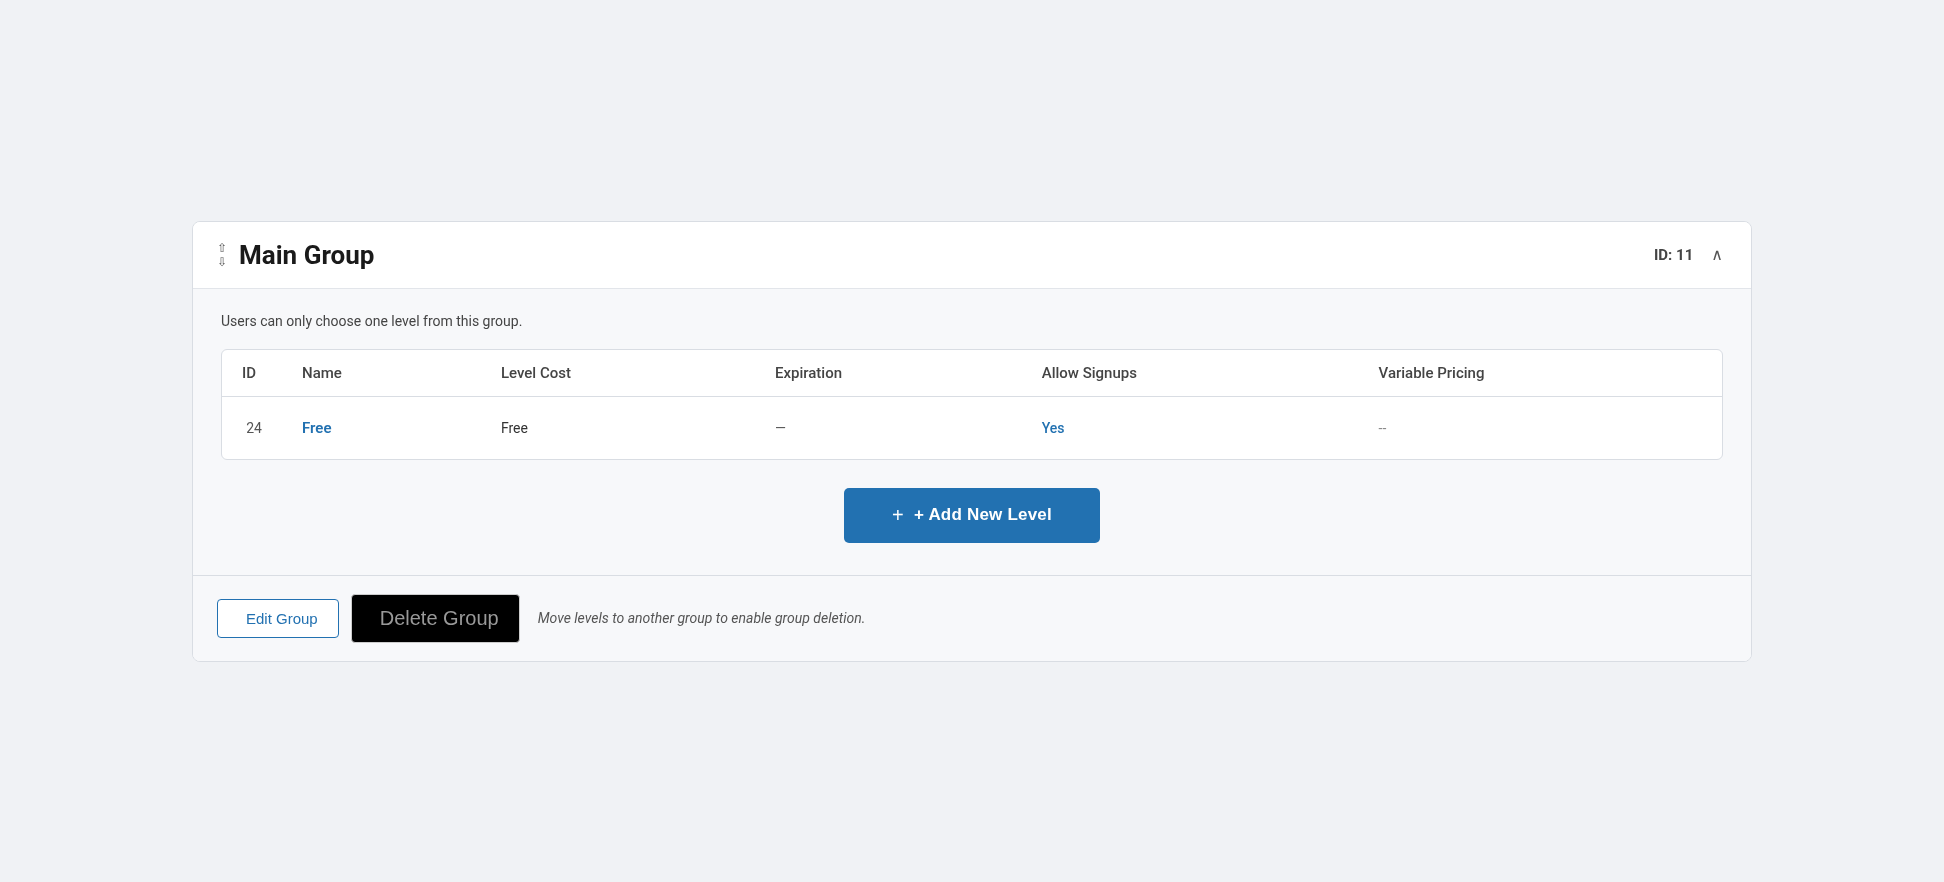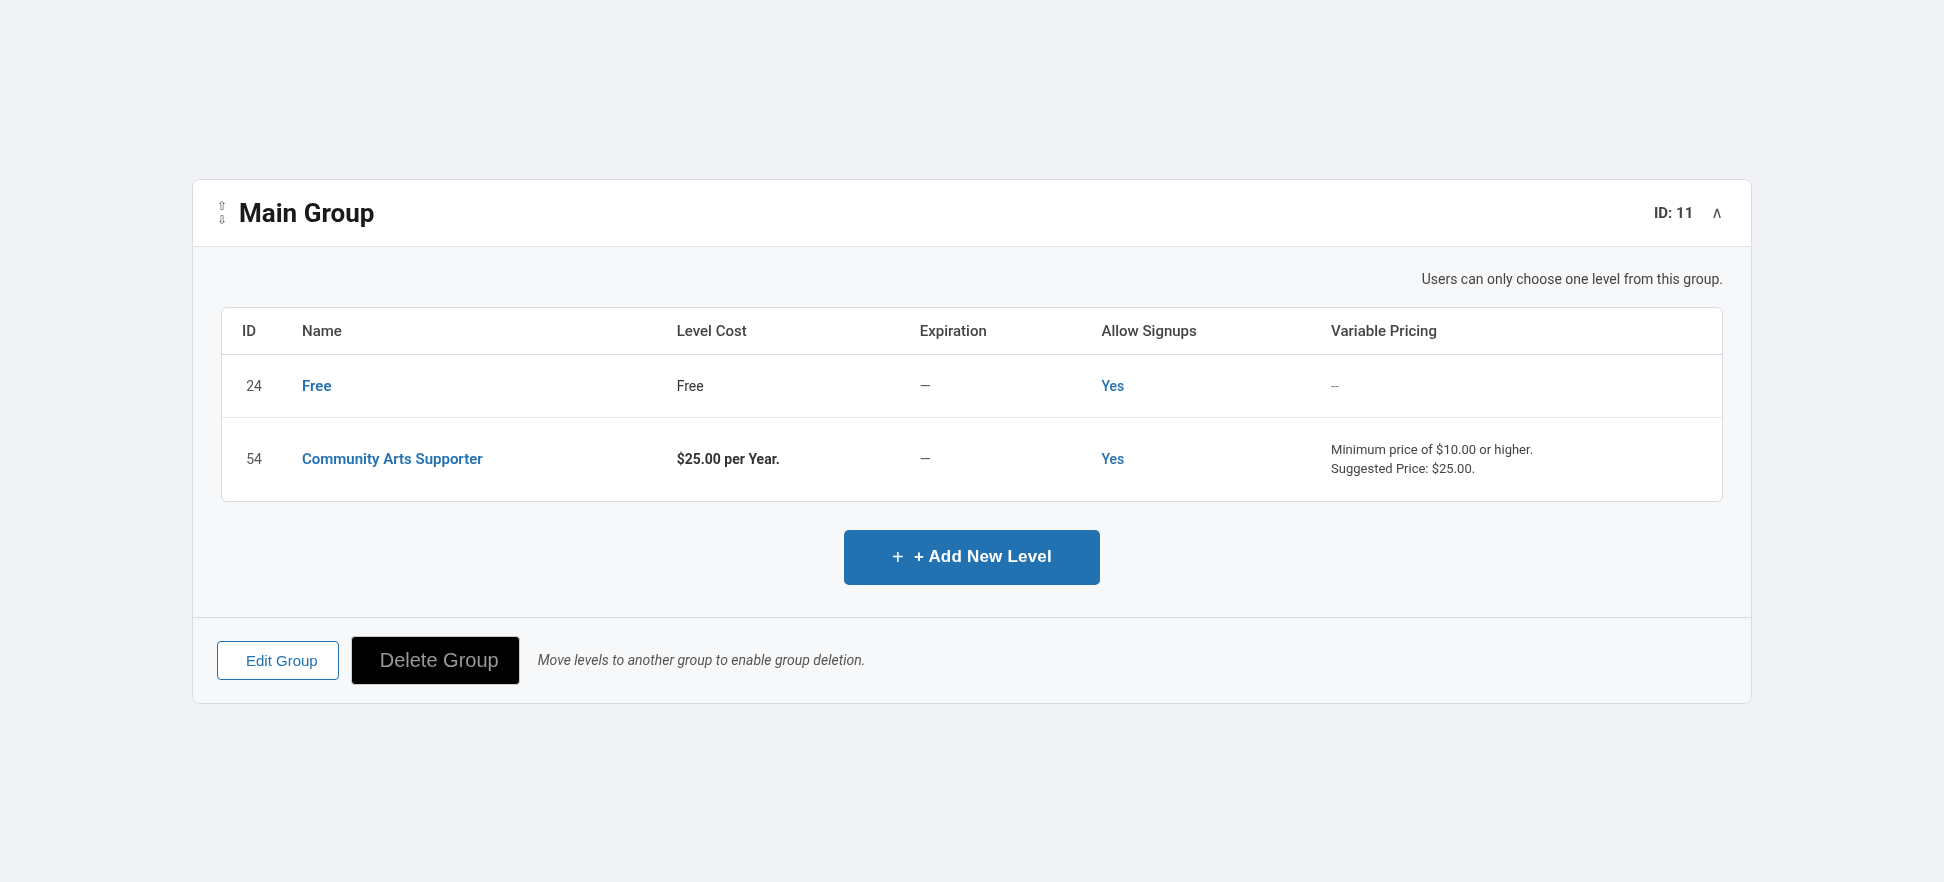--- a/index.html
+++ b/index.html
@@ -69,21 +69,20 @@
       padding: 4px;
     }
     .card-body {
       padding: 24px 28px;
       background: #f7f8fa;
     }
     .info-text {
       font-size: 14px;
       color: #444;
       margin-bottom: 20px;
-      text-align: right;
     }
     .table-wrapper {
       border: 1px solid #d9dde3;
       border-radius: 6px;
       background: #ffffff;
       overflow: hidden;
       margin-bottom: 28px;
     }
     table {
       width: 100%;
@@ -242,36 +241,20 @@
               <a class="level-link">Free</a>
             </td>
             <td>Free</td>
             <td class="dash-text">—</td>
             <td>
               <a class="yes-link">Yes</a>
             </td>
             <td class="no-val">--</td>
           </tr>
 
-          <tr>
-            <td class="td-id">54</td>
-            <td>
-              <a class="level-link">Community Arts Supporter</a>
-            </td>
-            <td><strong>$25.00 per Year.</strong></td>
-            <td class="dash-text">—</td>
-            <td>
-              <a class="yes-link">Yes</a>
-            </td>
-            <td>
-              <div class="variable-pricing-text">
-                Minimum price of $10.00 or higher.<br>Suggested Price: $25.00.
-              </div>
-            </td>
-          </tr>
         </tbody>
       </table>
     </div>
 
     <div class="add-level-wrap">
       <button class="add-level-btn">
         <span class="plus-icon">+</span>
         <span>+ Add New Level</span>
       </button>
     </div>

